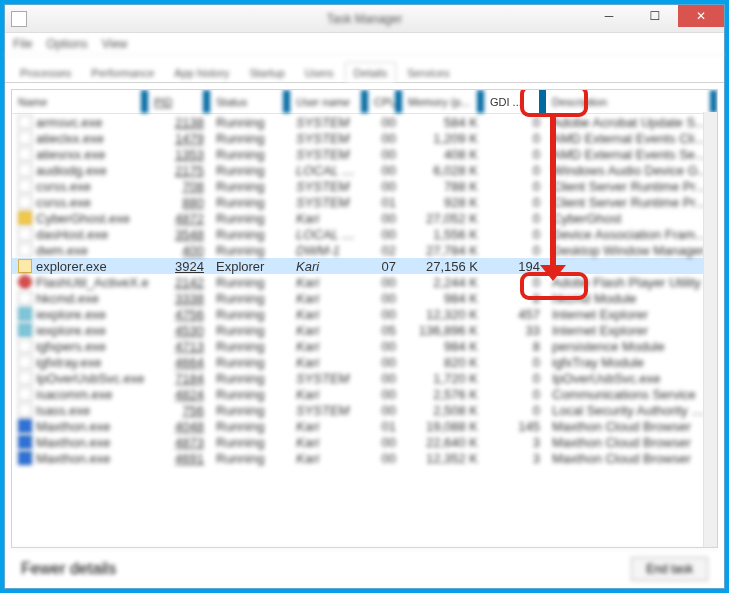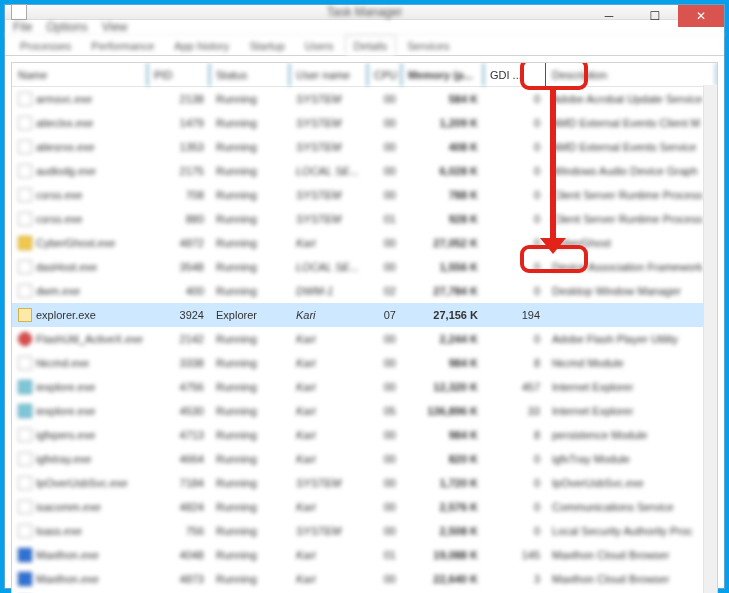--- a/index.html
+++ b/index.html
@@ -11,31 +11,31 @@
     .winbtns { position: absolute; right: 0; top: 0; display: flex; }
     .winbtn { width: 46px; height: 22px; display: flex; align-items: center; justify-content: center; font-size: 12px; color: #333; }
     .winbtn.close { background: #d9534f; color: #fff; }
     .menubar { height: 22px; padding: 0 8px; display: flex; gap: 14px; align-items: center; font-size: 12px; color: #555; filter: blur(2px); border-bottom: 1px solid #eee; }
     .tabbar { height: 28px; display: flex; align-items: flex-end; padding: 0 6px; border-bottom: 1px solid #d3d3d3; gap: 2px; }
     .tab { padding: 4px 8px 3px; font-size: 11px; color: #555; border: 1px solid transparent; border-bottom: none; filter: blur(2px); }
     .tab.active { background: #fff; border-color: #d3d3d3; filter: blur(2px); }
     .content { flex: 1; padding: 6px 6px 0 6px; position: relative; display: flex; flex-direction: column; }
     .list { flex: 1; border: 1px solid #d3d3d3; background: #fff; overflow: hidden; position: relative; }
     .header { display: flex; height: 24px; border-bottom: 1px solid #e5e5e5; font-size: 11px; color: #333; background: #fff; }
-    .header .col { display: flex; align-items: center; padding: 0 6px; border-right: 1px solid #0369a1; overflow: hidden; white-space: nowrap; }
+    .header .col { display: flex; align-items: center; padding: 0 6px; border-right: 7px solid #0369a1; overflow: hidden; white-space: nowrap; }
     .header .col.blur { filter: blur(2px); }
     .rows { position: relative; }
-    .row { display: flex; height: 24px; font-size: 11px; color: #333; align-items: center; }
+    .row { display: flex; height: 16px; font-size: 13px; color: #333; align-items: center; }
     .row.blur { filter: blur(2px); }
     .row.selected { background: #cde8ff; }
     .row .cell { padding: 0 6px; overflow: hidden; white-space: nowrap; text-overflow: ellipsis; }
     .row .cell.num { text-align: right; }
     .row .icon { width: 14px; height: 14px; margin-right: 4px; flex-shrink: 0; display: inline-block; }
-    .w-name { width: 136px; } .w-pid { width: 62px; text-align: right; } .w-status { width: 80px; }
-    .w-user { width: 78px; font-style: italic; } .w-cpu { width: 34px; text-align: right; } .w-mem { width: 82px; text-align: right; font-weight: bold; }
+    .w-name { width: 136px; } .w-pid { width: 62px; text-align: right; text-decoration: underline; } .w-status { width: 80px; }
+    .w-user { width: 78px; font-style: italic; } .w-cpu { width: 34px; text-align: right; } .w-mem { width: 82px; text-align: right; }
     .w-gdi { width: 62px; text-align: right; } .w-desc { flex: 1; }
     .footer { height: 40px; display: flex; align-items: center; justify-content: space-between; padding: 0 10px; border-top: 1px solid #e5e5e5; filter: blur(2px); }
     .endtask { padding: 4px 14px; border: 1px solid #bbb; background: #f5f5f5; font-size: 12px; }
     
     .ic-white { background:#fff; border:1px solid #bbb; }
     .ic-yellow { background:#f2c94c; border:1px solid #c09a1e; }
     .ic-folder { background:#ffe9a8; border:1px solid #d6b24a; }
     .ic-red { background:#d94c4c; border:1px solid #a02b2b; border-radius:50%; }
     .ic-blue { background:#2f72d6; border:1px solid #1b4d9b; }
     .ic-teal { background:#7fc6d9; border:1px solid #4e99ad; }

